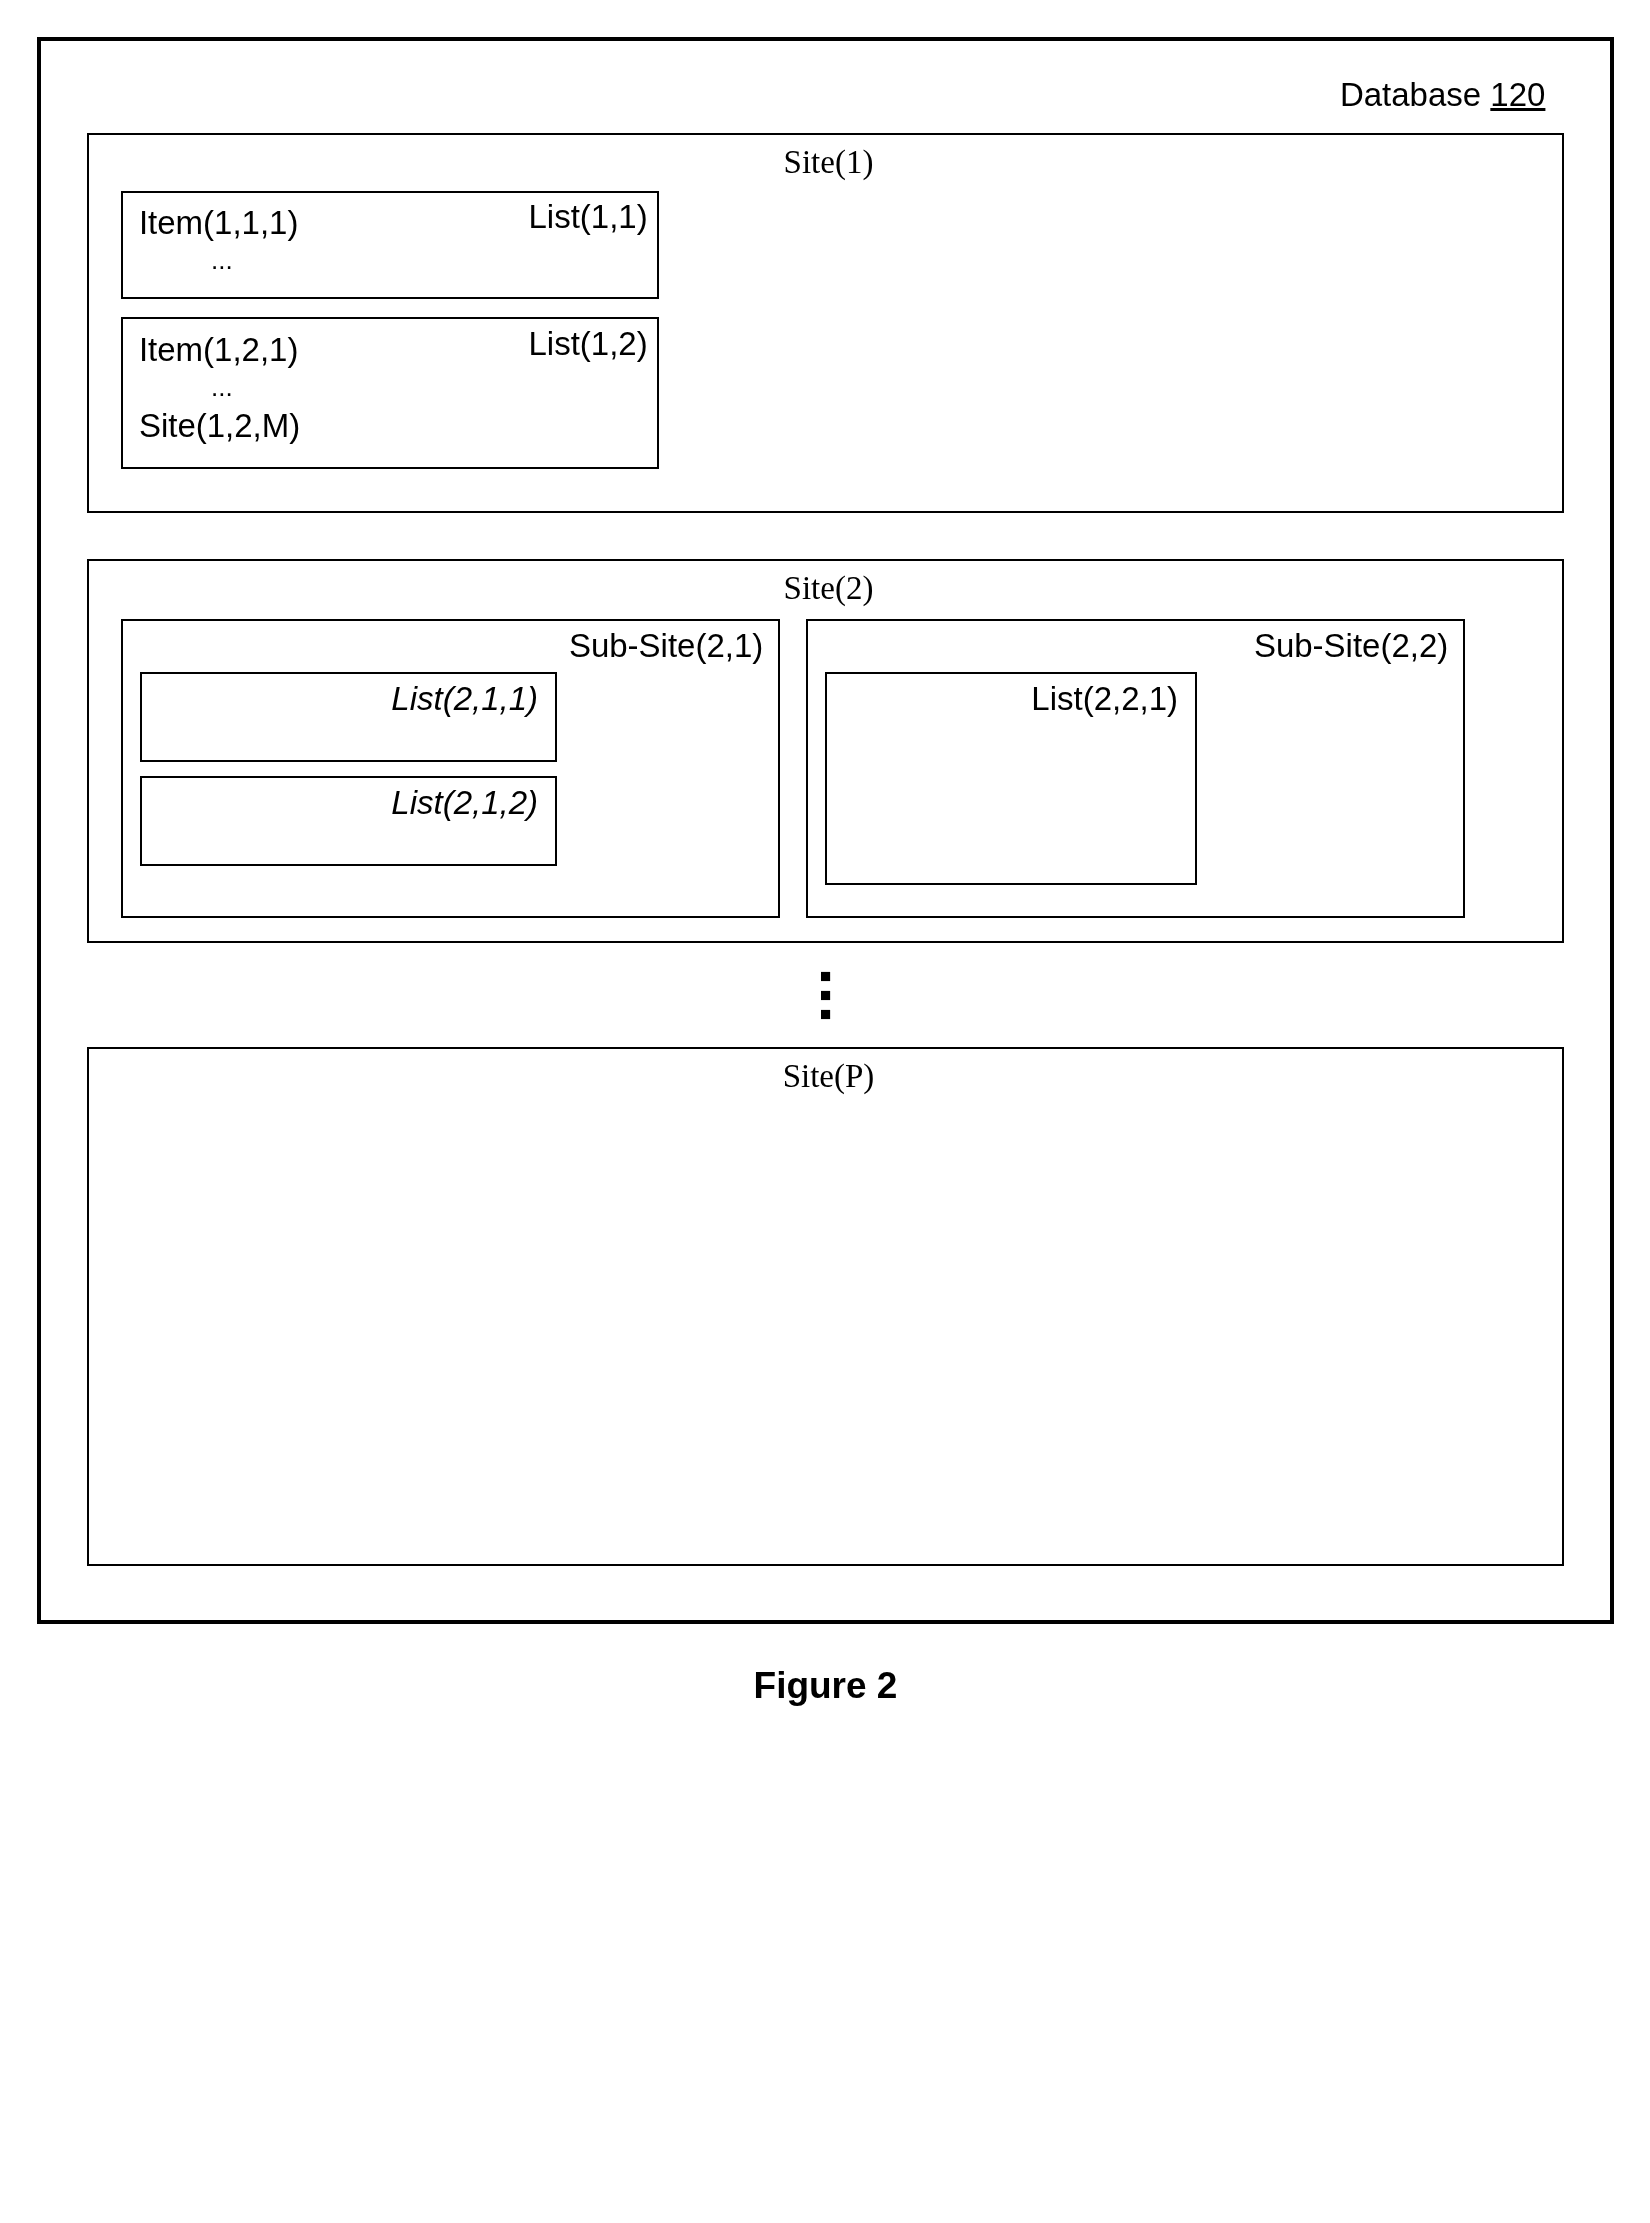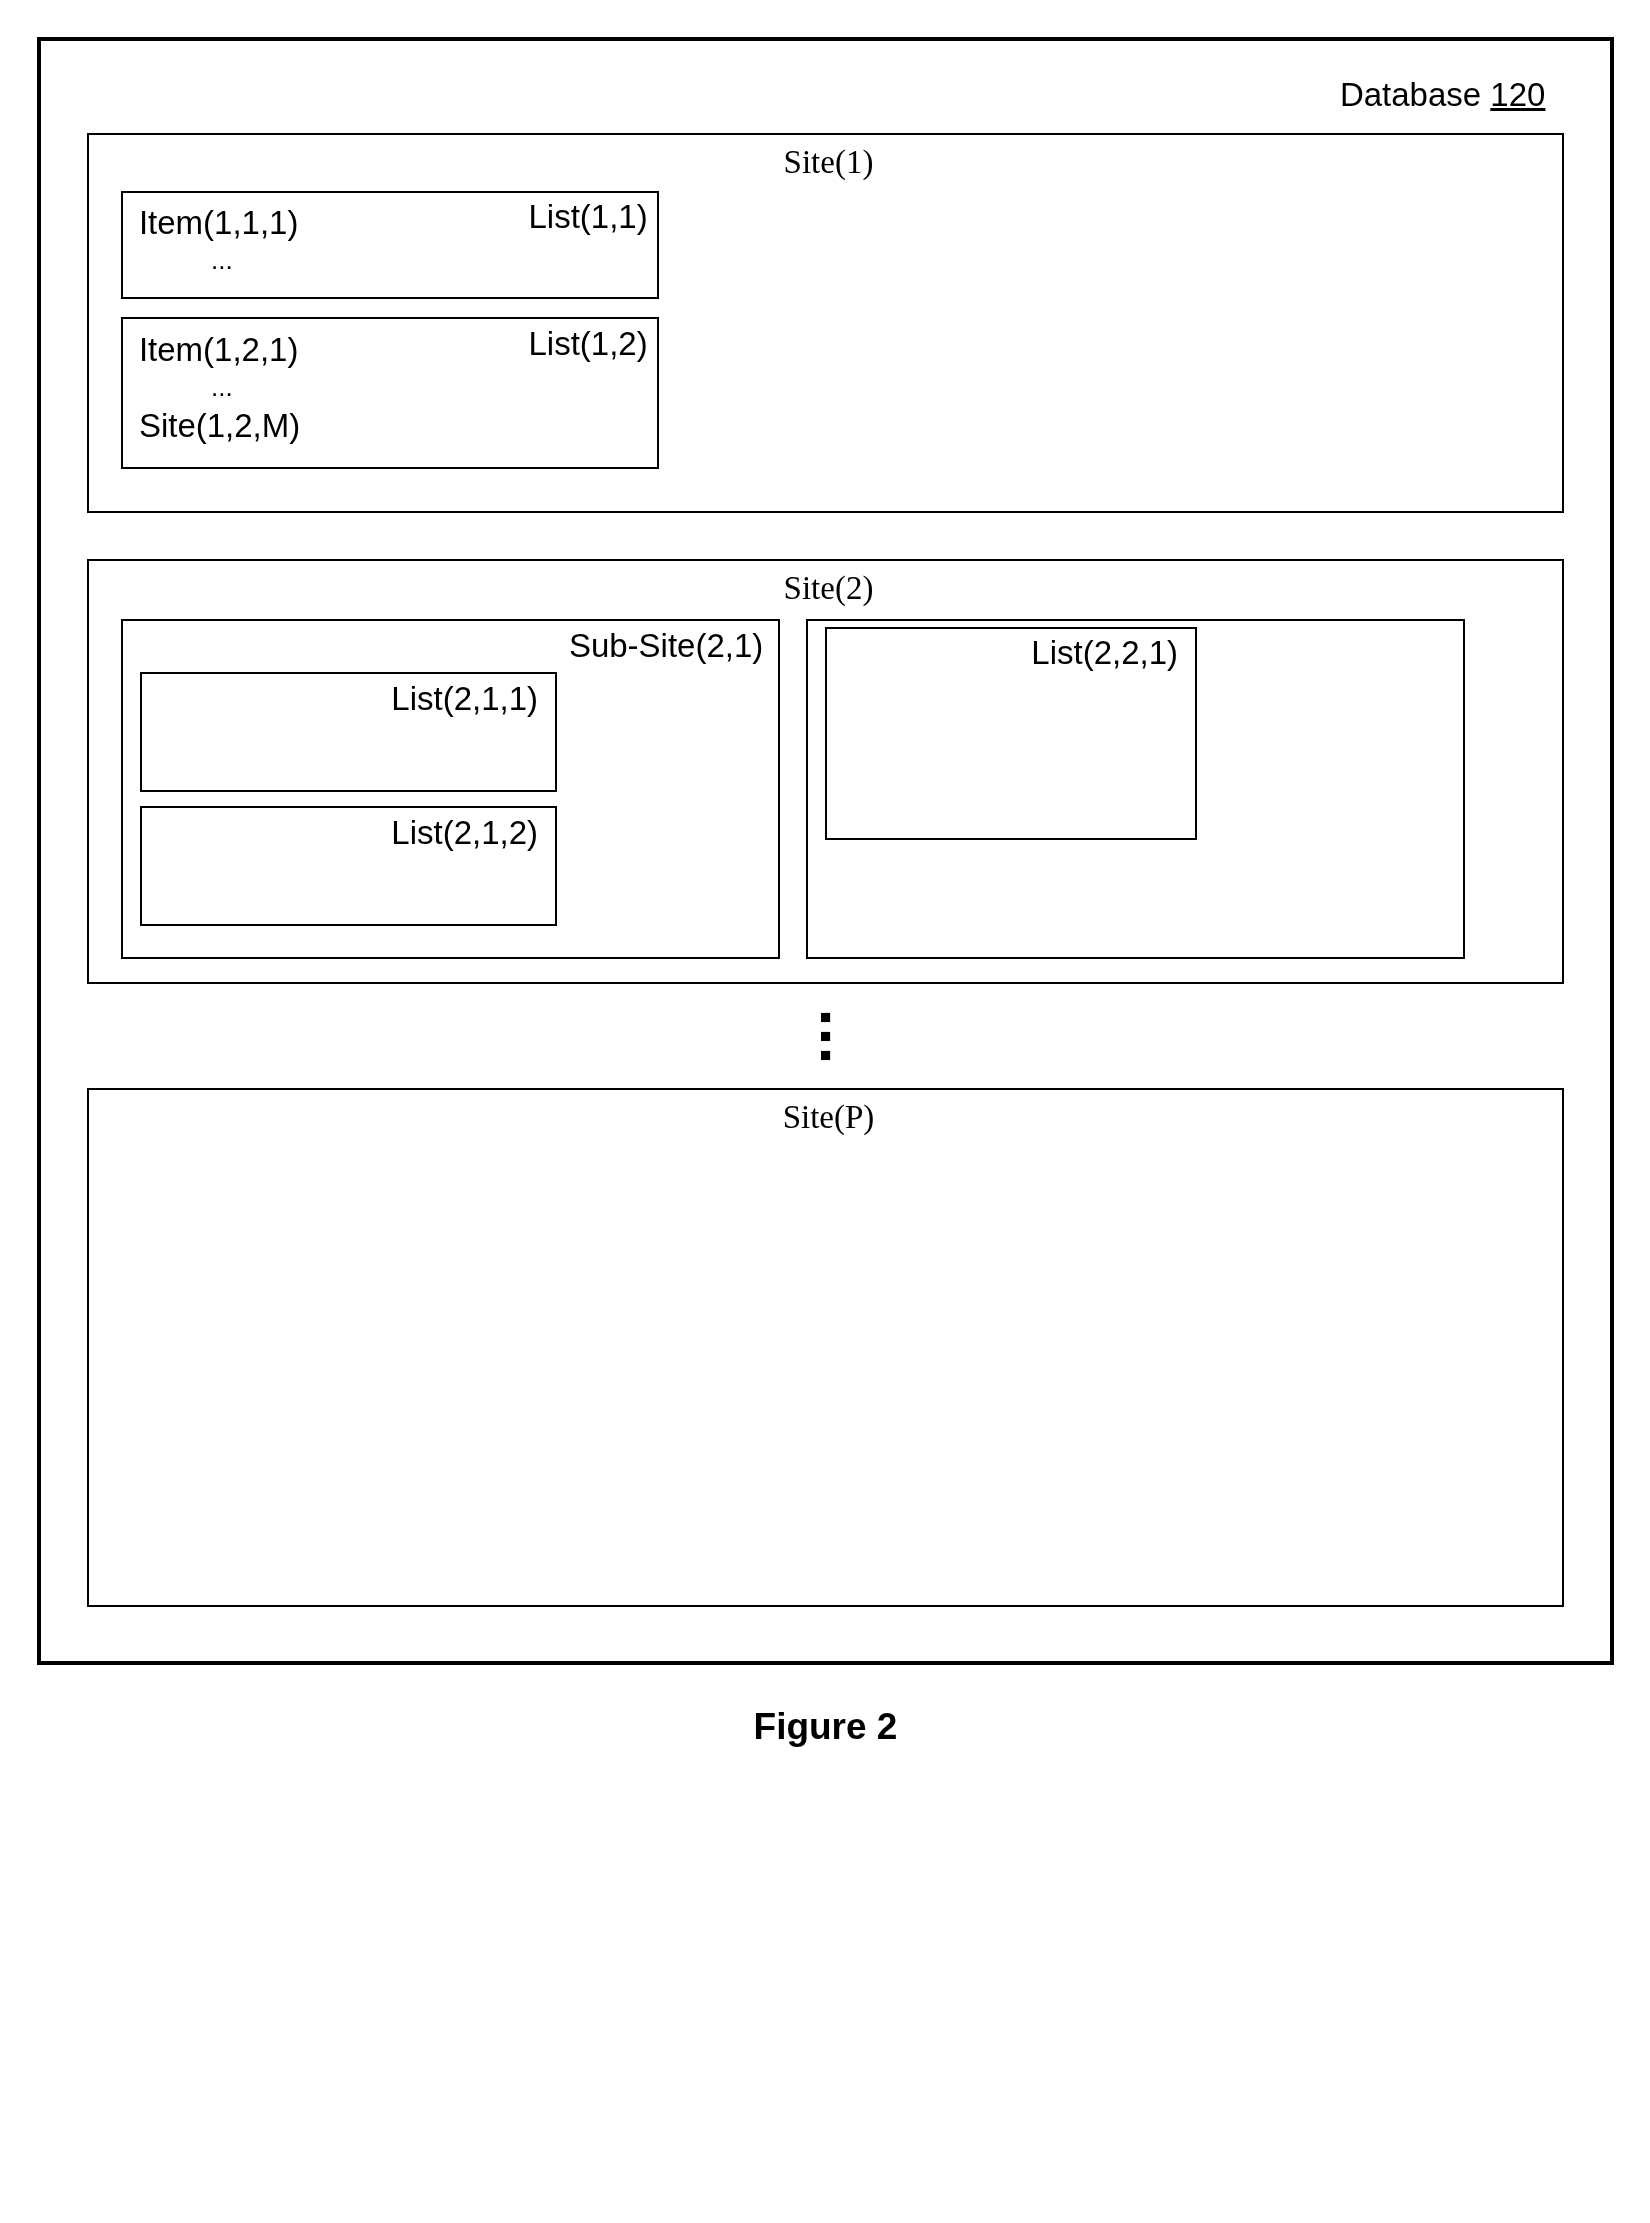--- a/index.html
+++ b/index.html
@@ -98,21 +98,22 @@
     }
     
     .inner-list-box {
       border: 2.8px solid #000;
       padding: 5.6px 11px;
       margin-bottom: 14px;
       position: relative;
     }
     .inner-list-box.small{
       width: 417px;
-      height: 120px;
+      height: 90px;
+      font-style: italic;
     }
     .inner-list-box.big{
       width: 372px;
       height: 213px;
     }
     
     .inner-list-label {
       text-align: right;
       font-size: 33px;
       padding-right: 5.6px;
@@ -175,20 +176,21 @@
           <div class="subsite-label">Sub-Site(2,1)</div>
           <div class="inner-list-box small">
             <div class="inner-list-label">List(2,1,1)</div>
           </div>
           <div class="inner-list-box small">
             <div class="inner-list-label">List(2,1,2)</div>
           </div>
         </div>
 
         <div class="subsite-box">
+          <div class="subsite-label">Sub-Site(2,2)</div>
           <div class="inner-list-box big">
             <div class="inner-list-label">List(2,2,1)</div>
           </div>
         </div>
       </div>
     </div>
 
     <div class="vdots">
       <div>▪</div>
       <div>▪</div>

